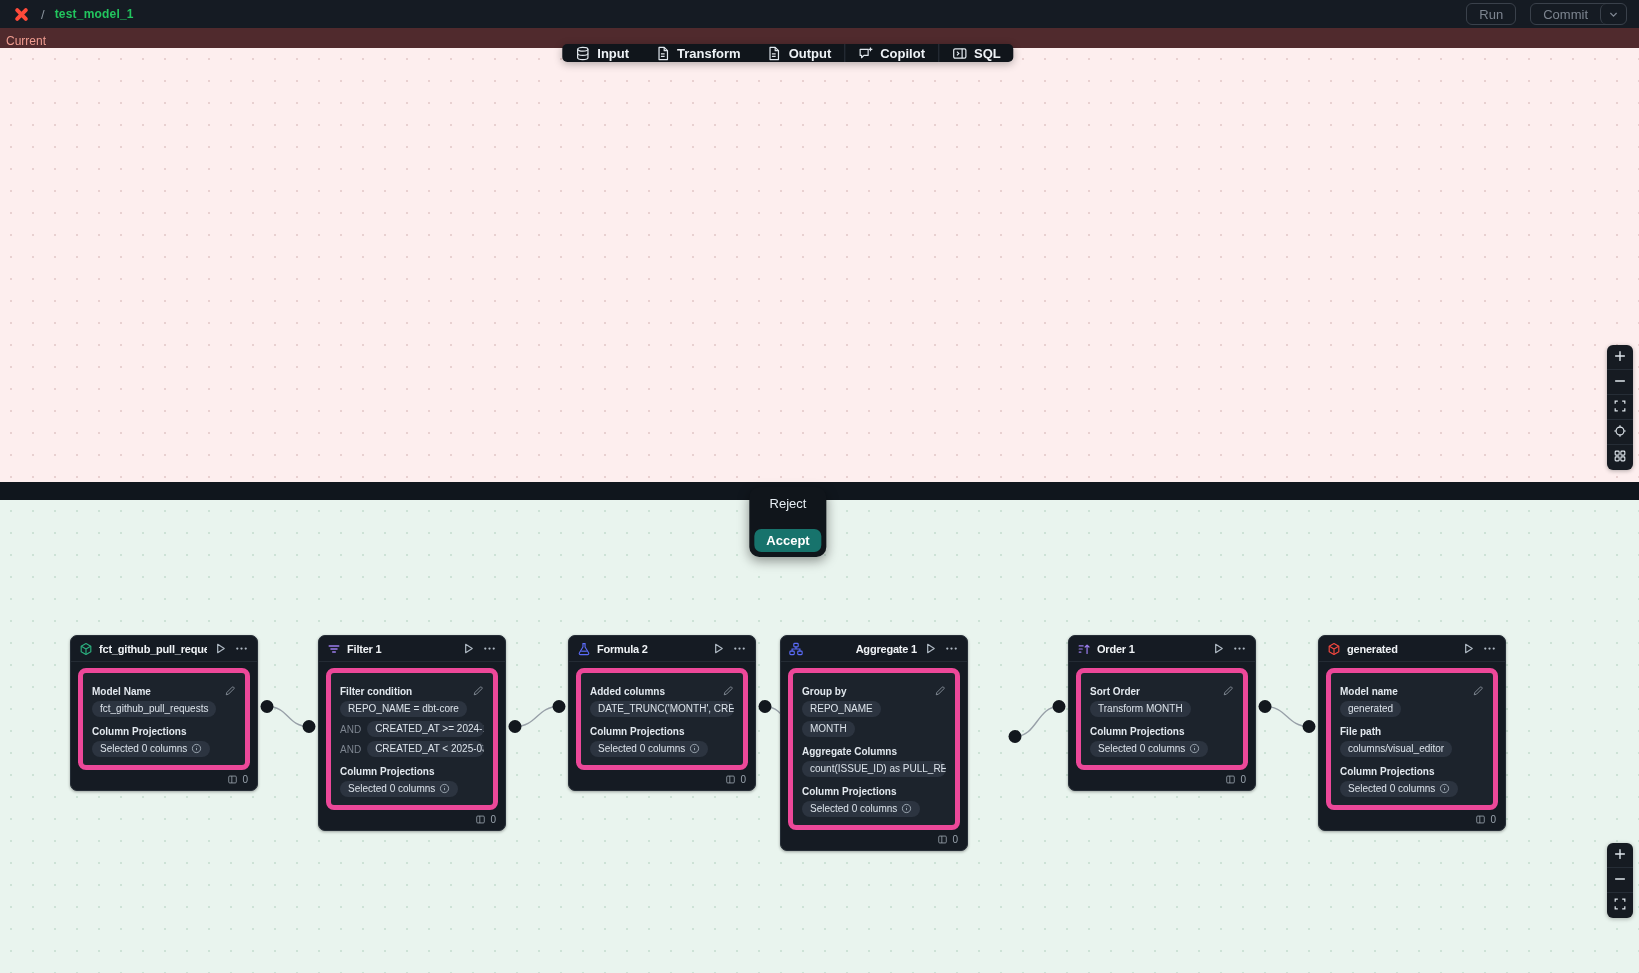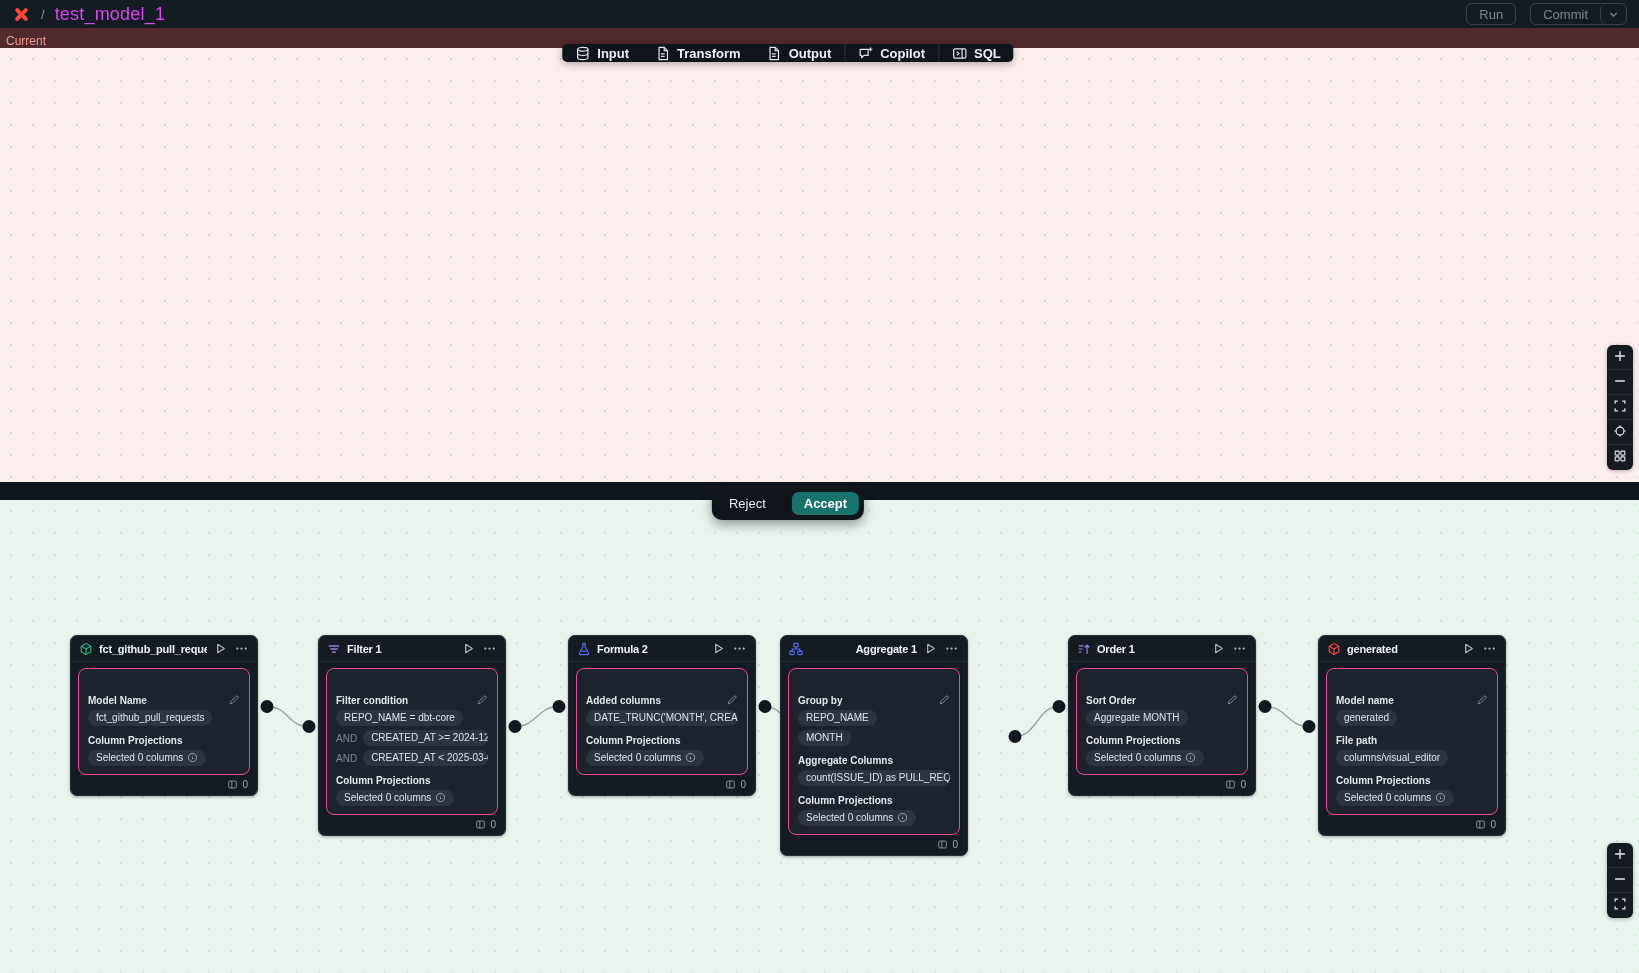--- a/index.html
+++ b/index.html
@@ -5,21 +5,21 @@
   * { margin:0; padding:0; box-sizing:border-box; }
   html,body { background:#0d1117; font-family:"Liberation Sans", sans-serif; }
   #app { position:relative; width:1639px; height:973px; overflow:hidden; background:#10161d; }
 
   
   .titlebar { position:absolute; top:0; left:0; width:100%; height:28px; background:#151b23;
     display:flex; align-items:center; padding:0 12px; gap:10px; z-index:40; }
   .logo { width:19px; height:19px; display:inline-flex; }
   .logo svg { width:100%; height:100%; }
   .path-sep { color:#8b949e; font-size:13px; }
-  .page-title { color:#d946ef; font-size:18px; font-weight:400; letter-spacing:.2px; }
+  .page-title { color:#22c55e; font-size:12px; font-weight:700; letter-spacing:.2px; }
   .titlebar-actions { margin-left:auto; display:flex; gap:14px; align-items:center; }
   .tb-btn { background:transparent; border:1px solid #3a414b; color:#7d8590; font-size:13px;
     font-family:inherit; height:22px; padding:0 12px; border-radius:6px; cursor:default; }
   .commit-group { display:flex; border:1px solid #3a414b; border-radius:6px; height:22px; align-items:stretch; }
   .commit-group .tb-btn { border:none; height:100%; }
   .commit-group .chev { padding:0 6px; border-left:1px solid #3a414b; display:flex; align-items:center; }
   .commit-group .chev svg { width:13px; height:13px; }
 
   
   .pane-bar { position:absolute; left:0; width:100%; display:flex; align-items:flex-end;
@@ -40,21 +40,21 @@
     z-index:50; box-shadow:0 2px 8px rgba(0,0,0,.3); }
   .tt-item { display:flex; align-items:center; gap:7px; padding:0 13px; color:#eef2f6;
     font-size:13px; font-weight:700; cursor:default; }
   .tt-item .ic { width:15px; height:15px; display:inline-flex; color:#dfe6ec; }
   .tt-item .ic svg { width:100%; height:100%; }
   .tt-sep { width:1px; background:#2c333c; }
 
   
   .diff-bar { position:absolute; top:487px; left:788px; transform:translateX(-50%);
     background:#10151b; border-radius:10px; padding:5px; display:flex; gap:14px; z-index:60;
-    box-shadow:0 4px 12px rgba(0,0,0,.4); }
+    box-shadow:0 4px 12px rgba(0,0,0,.4);flex-direction:column; }
   .diff-bar button { font-family:inherit; font-size:13px; border:none; border-radius:7px;
     padding:4px 12px; cursor:default; }
   .diff-bar .reject { background:transparent; color:#e6edf3; }
   .diff-bar .accept { background:var(--accept-button-bg); color:#ffffff; font-weight:700; }
 
   
   .ctrl { position:absolute; right:6px; width:26px; background:#161b22; border-radius:6px;
     display:flex; flex-direction:column; overflow:hidden; z-index:45; box-shadow:0 1px 4px rgba(0,0,0,.3); }
   .ctrl button { background:transparent; border:none; border-bottom:1px solid #262d36; height:25px;
     color:#dfe6ec; display:flex; align-items:center; justify-content:center; cursor:default; }
@@ -67,22 +67,22 @@
   .node { position:absolute; width:188px; background:var(--node-bg); border:1px solid #262e37;
     border-radius:7px; box-shadow:0 1px 3px rgba(0,0,0,.35); z-index:10; }
   .node-header { display:flex; align-items:center; gap:6px; padding:5px 8px;
     border-bottom:1px solid #242b34; }
   .node-icon { width:14px; height:14px; display:inline-flex; flex:none; }
   .node-icon svg { width:100%; height:100%; }
   .node-title { flex:1; color:#f0f3f6; font-size:11px; font-weight:700; letter-spacing:-.2px;
     white-space:nowrap; overflow:hidden; }
   .hdr-btn { width:15px; height:15px; display:inline-flex; color:#aeb8c2; flex:none; cursor:default; }
   .hdr-btn svg { width:100%; height:100%; }
-  .node-body { margin:6px 7px 3px; background:#1c232c; border:1px solid #ec4899; border-radius:8px;
-    padding:25px 9px 8px; display:flex; flex-direction:column; gap:9px; }
+  .node-body { margin:6px 7px 3px; background:#1c232c; border:5px solid #ec4899; border-radius:8px;
+    padding:12px 9px 8px; display:flex; flex-direction:column; gap:9px; }
   .sec { display:flex; flex-direction:column; gap:4px; }
   .sec-head { display:flex; align-items:center; justify-content:space-between; }
   .sec-label { color:#e2e8ee; font-size:10px; font-weight:700; }
   .pencil { width:12px; height:12px; color:#8b949e; display:inline-flex; cursor:default; }
   .pencil svg { width:100%; height:100%; }
   .sec-row { display:flex; align-items:center; gap:6px; min-width:0; }
   .prefix { color:#7d8590; font-size:10px; flex:none; }
   .pill { background:#2c3440; color:#dce3ea; font-size:10px; border-radius:10px;
     padding:2px 8px 3px; white-space:nowrap; overflow:hidden; max-width:100%;
     display:inline-flex; align-items:center; gap:4px; cursor:default; }
@@ -468,21 +468,21 @@
             <div class="sec-head">
               <span class="sec-label">Sort Order</span>
               <span class="pencil">
                 <svg viewBox="0 0 16 16" fill="none" stroke="currentColor" stroke-width="1.2" stroke-linejoin="round">
                   <path d="M3 13l.8-3L11 2.8a1.2 1.2 0 0 1 1.7 0l.5.5a1.2 1.2 0 0 1 0 1.7L6 12.2z"></path>
                 </svg>
               </span>
             </div>
             <div class="sec-row">
               <span class="pill">
-                <span>Aggregate MONTH</span>
+                <span>Transform MONTH</span>
               </span>
             </div>
           </div>
           <div class="sec">
             <div class="sec-head">
               <span class="sec-label">Column Projections</span>
             </div>
             <div class="sec-row">
               <span class="pill">
                 <span>Selected 0 columns</span>

